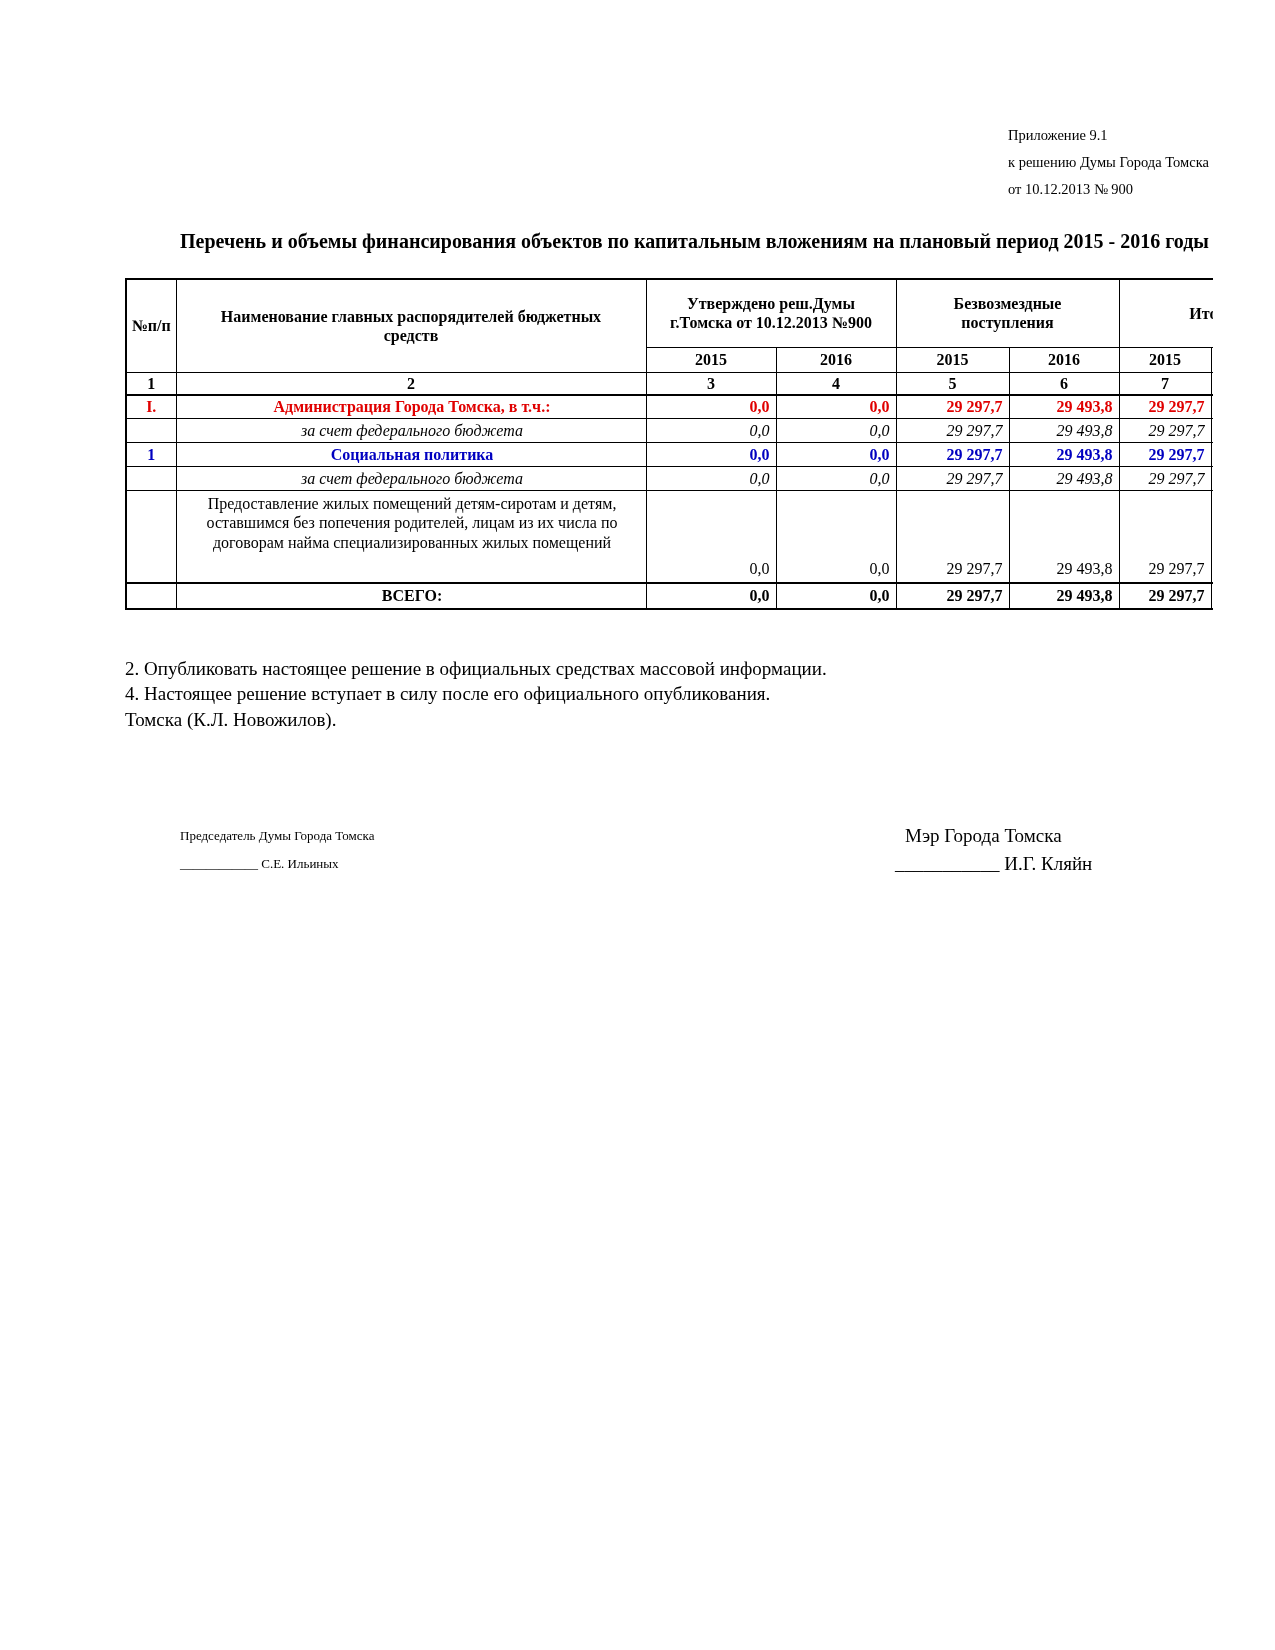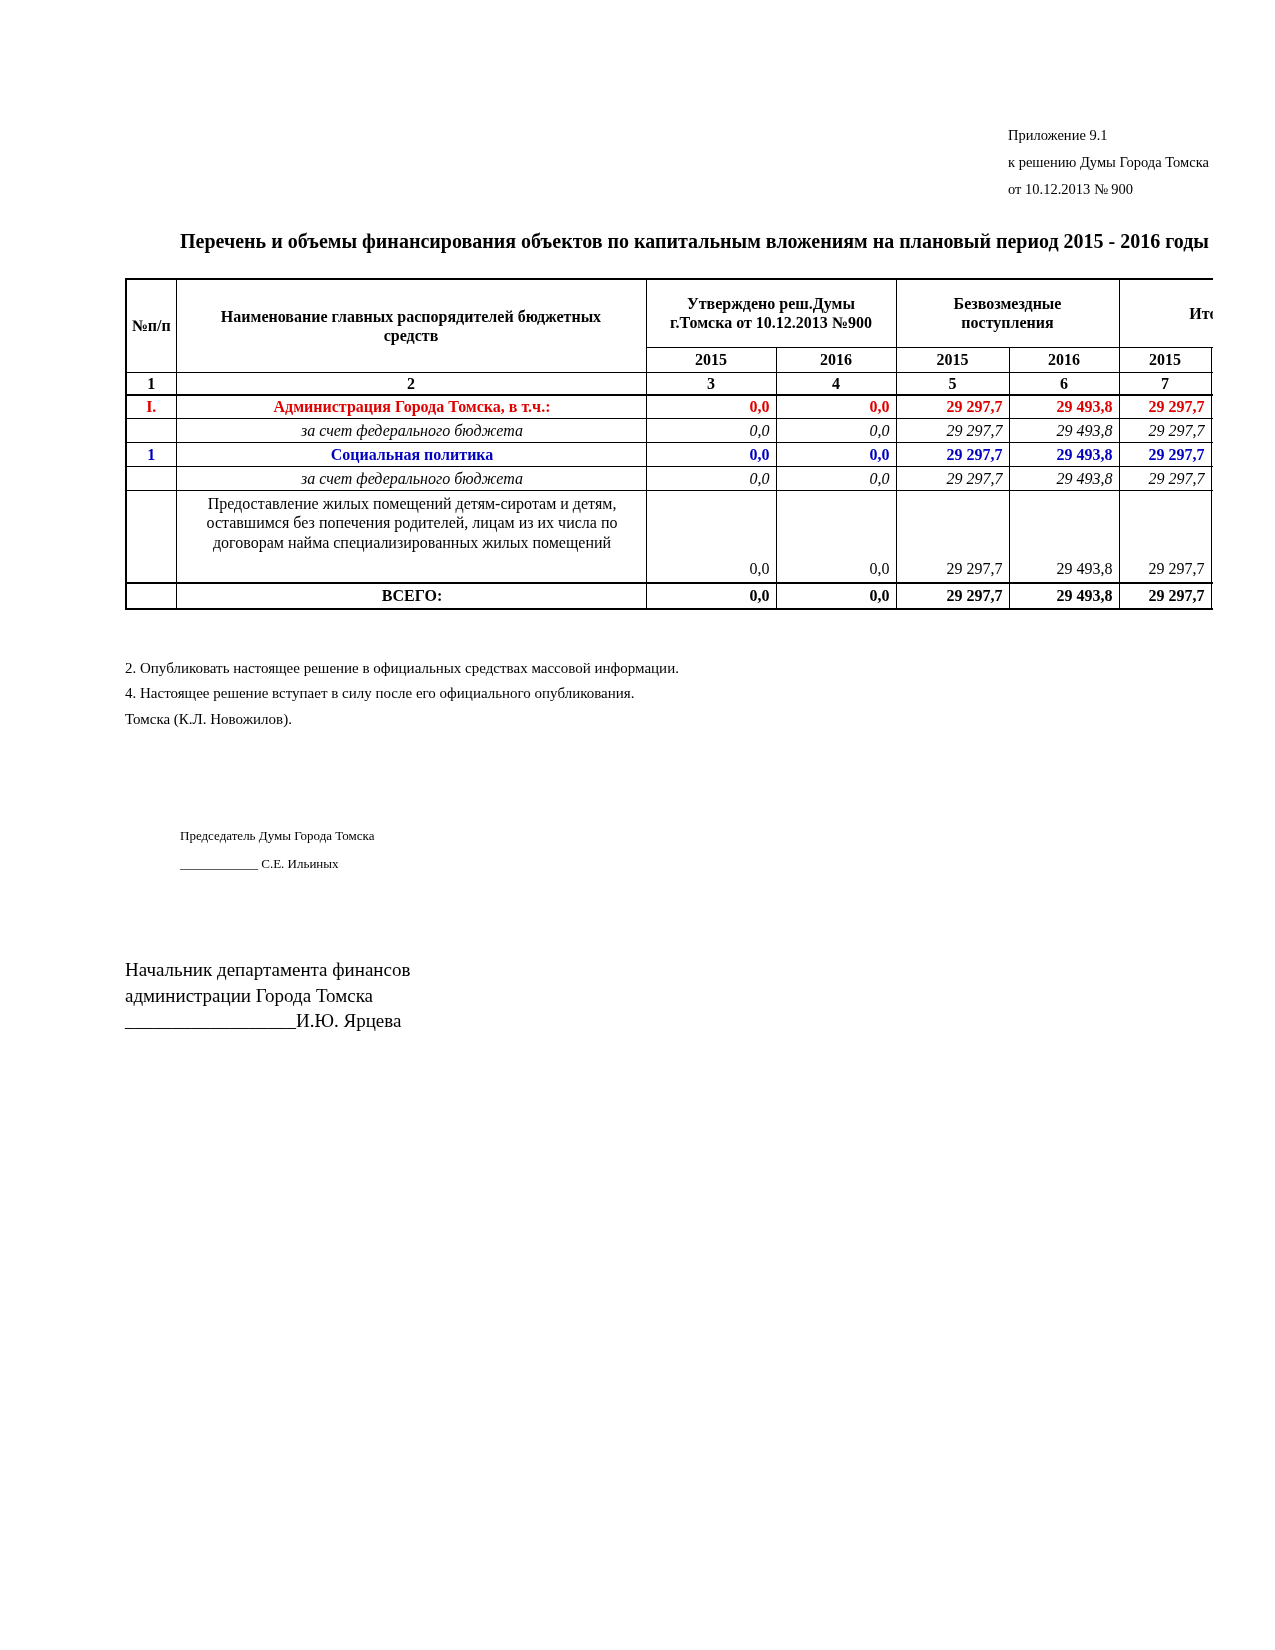--- a/index.html
+++ b/index.html
@@ -28,21 +28,21 @@
   .budget td.name { text-align: center; padding-left: 5px; }
   .budget td.val { text-align: right; padding-right: 6px; padding-left: 19px; }
   tr.row-red td { color: var(--accent-red, #e00000); font-weight: bold; }
   tr.row-blue td { color: var(--accent-blue, #0000c0); font-weight: bold; }
   tr.row-italic td { font-style: italic; }
   tr.row-total td { font-weight: bold; }
   tr.thick-top td { border-top: 2px solid #000; }
   tr.row-tall td.name { vertical-align: top; padding-top: 3px; margin-top: 48px; }
   tr.row-tall td.val, tr.row-tall td.num { vertical-align: bottom; padding-bottom: 4px; }
 
-  .paragraphs { left: 125px; top: 656px; font-size: 15px; line-height: 25.3px; }
+  .paragraphs { left: 125px; top: 656px; font-size: 19px; line-height: 25.3px; }
   .sig-left { left: 180px; top: 822px; font-size: 13px; line-height: 28px; }
   .sig-right { left: 895px; top: 822px; font-size: 19px; line-height: 28px; }
   .sig-right .indent { padding-left: 10px; }
   .finance { left: 125px; top: 957px; font-size: 19px; line-height: 25.5px; }
 </style>
 </head>
 <body>
 
 <div class="page">
   <div class="clip">
@@ -163,21 +163,20 @@
       <div>2. Опубликовать настоящее решение в официальных средствах массовой информации.</div>
       <div>4. Настоящее решение вступает в силу после его официального опубликования.</div>
       <div>Томска (К.Л. Новожилов).</div>
     </div>
 
     <div class="abs sig-left">
       <div>Председатель Думы Города Томска</div>
       <div>____________ С.Е. Ильиных</div>
     </div>
 
+    <div class="abs sig-right">
+      <div class="indent">Мэр Города Томска</div>
+      <div>___________ И.Г. Кляйн</div>
+    </div>
 
-    <div class="abs finance">
-      <div>Начальник департамента финансов</div>
-      <div>администрации Города Томска</div>
-      <div>__________________И.Ю. Ярцева</div>
-    </div>
 
   </div>
 </div>
 
 </body></html>

